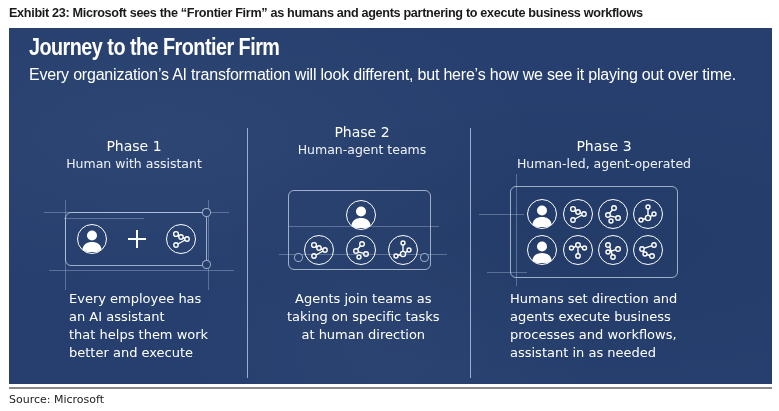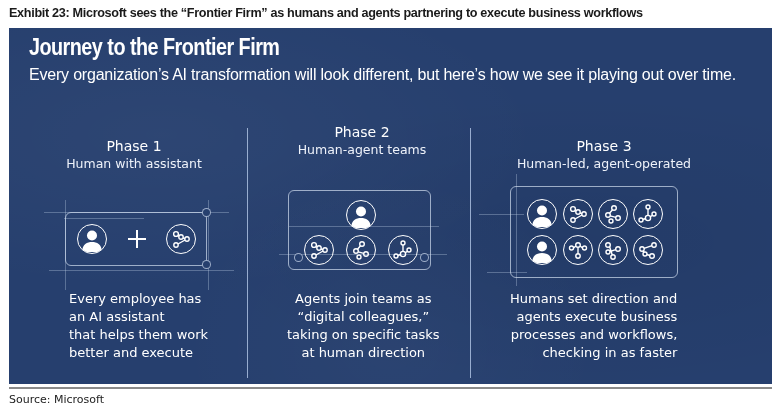--- a/index.html
+++ b/index.html
@@ -172,21 +172,20 @@
         <circle cx="13" cy="6" r="2"></circle>
         <circle cx="13" cy="17" r="2.6"></circle>
         <circle cx="6" cy="19" r="2"></circle>
         <circle cx="19" cy="13" r="2"></circle>
         <path d="M13 8 L13 14.4 M8 18.5 L10.5 17.5 M15.3 15.8 L17.5 14.2"></path>
       </svg>
   </div>
 
   <div class="phase-desc" style="left:278px; top:262px;text-align:center;">
     <div>Agents join teams as</div>
-    <div>“digital colleagues,”</div>
     <div>taking on specific tasks</div>
     <div>at human direction</div>
   </div>
 
   <div class="phase-head" style="left:490px; top:110px; width:210px;">
     <div class="phase-num">Phase 3</div>
     <div class="phase-name">Human-led, agent-operated</div>
   </div>
 
   <div class="bp-line-h" style="left:470px; top:186px; width:45px;"></div>
@@ -255,22 +254,22 @@
   <div class="icon-circle" style="left:624px; top:207px;">
     <svg width="26" height="26" viewBox="0 0 26 26" fill="none" stroke="#fff" stroke-width="1.4">
         <circle cx="19" cy="8" r="2.2"></circle>
         <circle cx="7" cy="12" r="2.2"></circle>
         <circle cx="10" cy="17" r="2"></circle>
         <circle cx="17" cy="19" r="2.3"></circle>
         <path d="M9 11.3 L17 8.6 M8 14 L9.3 15.2 M12 17.5 L14.8 18.5"></path>
       </svg>
   </div>
 
-  <div class="phase-desc" style="left:501px; top:262px;text-align:right;">
+  <div class="phase-desc" style="left:501px; top:262px;">
     <div>Humans set direction and</div>
     <div>agents execute business</div>
     <div>processes and workflows,</div>
-    <div>checking in as faster</div>
+    <div>assistant in as needed</div>
   </div>
 </div>
 
 <div class="source-rule"></div>
 <div class="source">Source:  Microsoft</div>
 
 </body></html>

